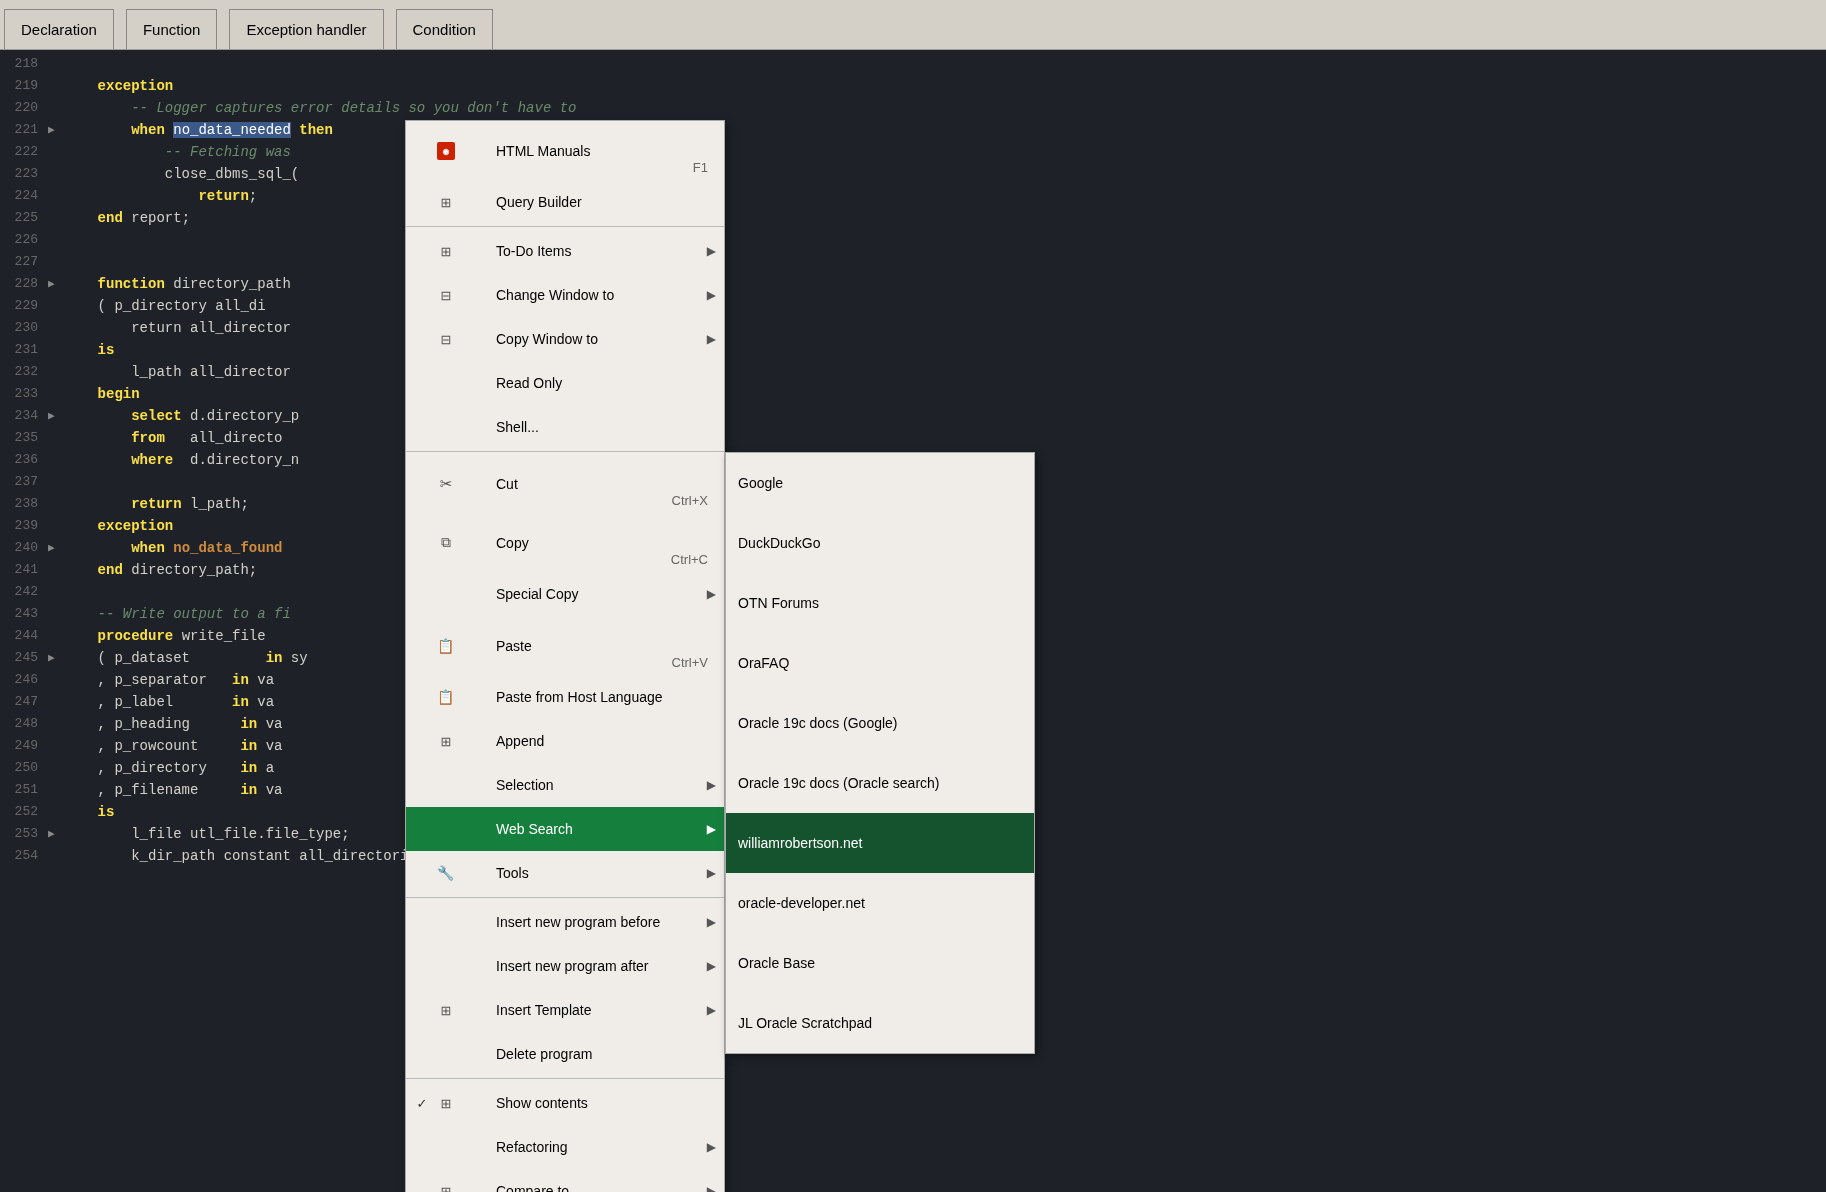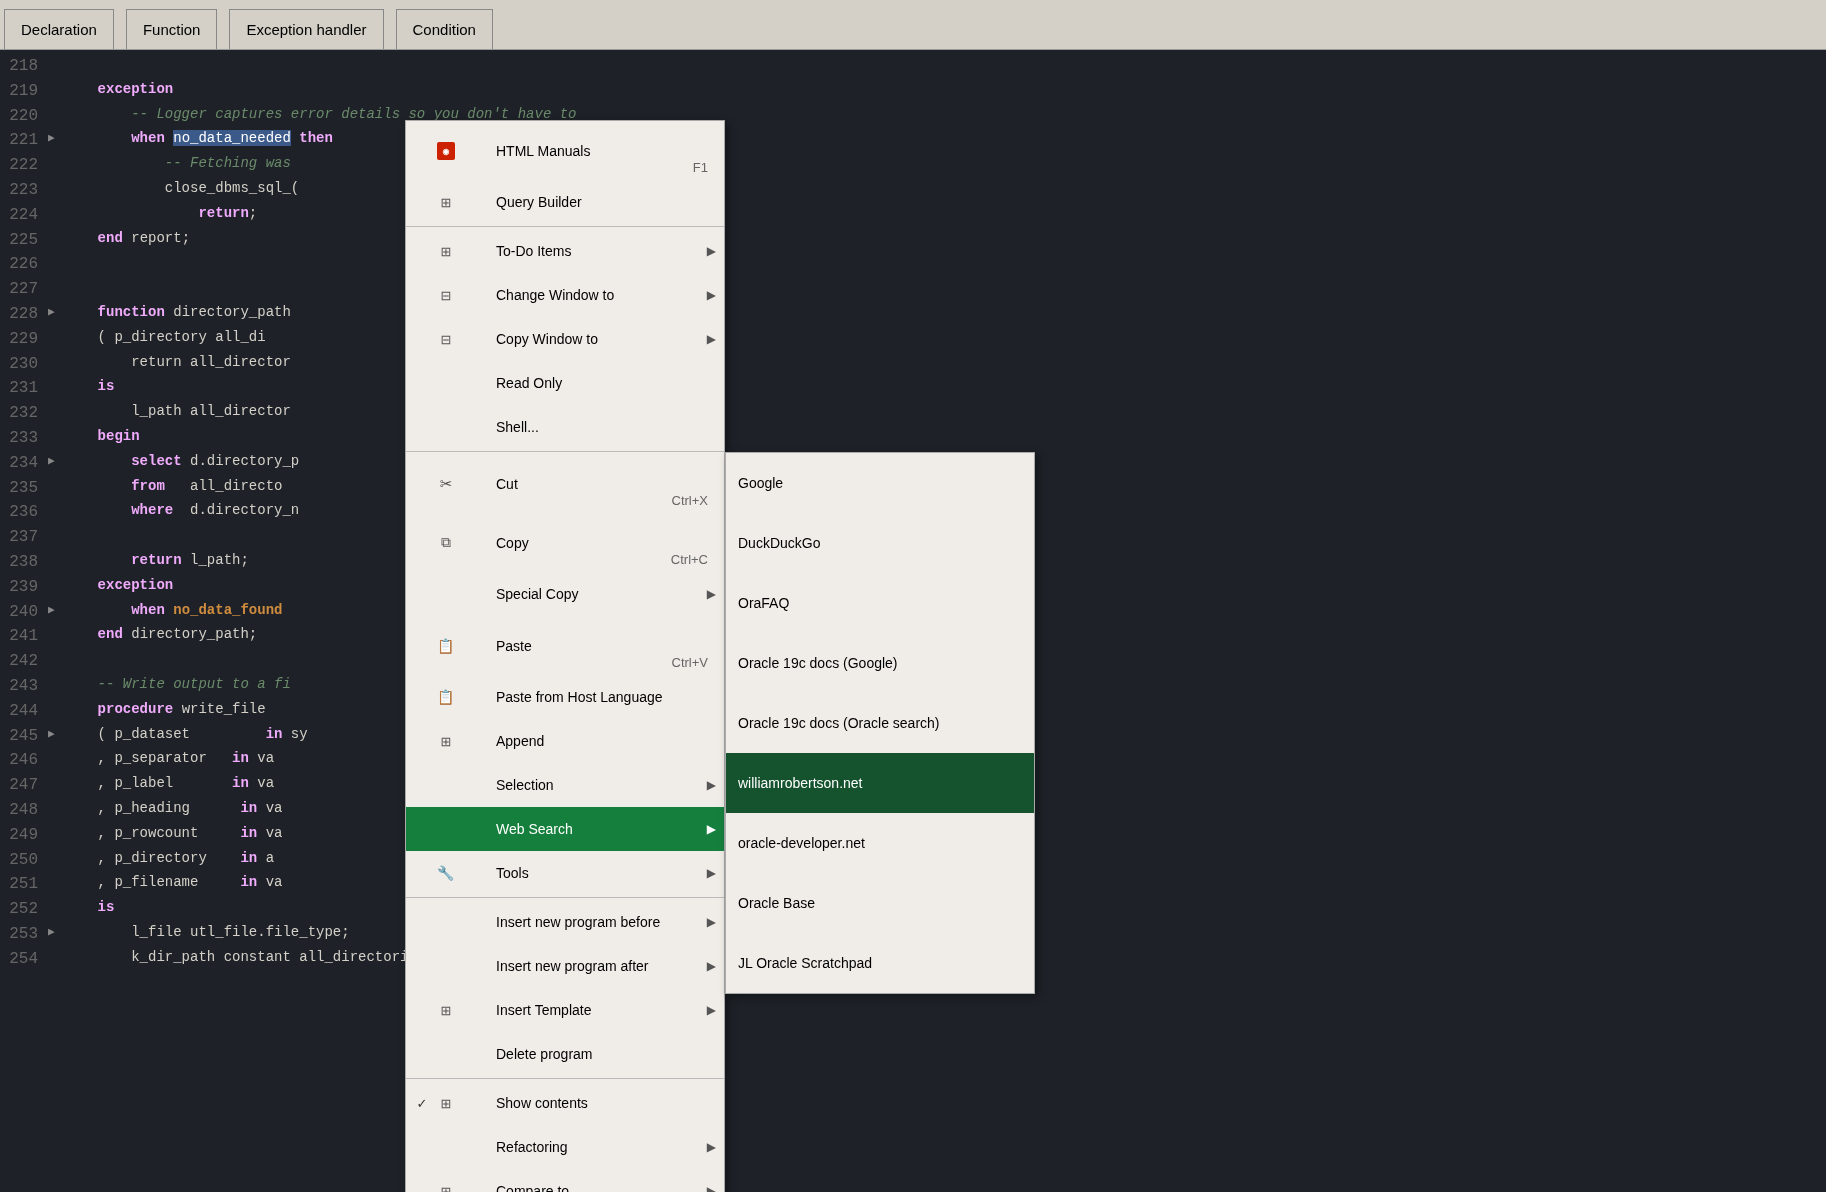--- a/index.html
+++ b/index.html
@@ -58,36 +58,36 @@
       align-items: flex-start;
       min-height: 22px;
     }
 
     .line-num {
       color: #666;
       min-width: 48px;
       text-align: right;
       padding-right: 10px;
       user-select: none;
-      font-size: 16px;
+      font-size: 13px;
     }
 
     .line-arrow {
       min-width: 16px;
       color: #888;
       font-size: 11px;
       padding-top: 2px;
     }
 
     .line-content {
       flex: 1;
       white-space: pre;
     }
 
-    .kw { color: #f0abfc; font-weight: bold; margin-top: 24px; }
+    .kw { color: #fde047; font-weight: bold; margin-top: 24px; }
     .comment { color: #6a8a6a; font-style: italic; }
     .highlight-sel { background: #3b5a8a; color: #fff; }
     .kw-when { color: #cf8c3e; font-weight: bold; }
 
     
     #context-menu {
       position: absolute;
       top: 120px;
       left: 405px;
       background: #f0ede8;
@@ -578,20 +578,21 @@
       <span class="icon-area"><span class="icon-revert">↩</span></span>
       <span class="label">Revert</span>
       <span class="shortcut"></span>
       <span class="arrow"></span>
     </div>
   </div>
 
 <div id="submenu-websearch">
 <div class="submenu-item">Google</div>
     <div class="submenu-item">DuckDuckGo</div>
+    <div class="submenu-item">OTN Forums</div>
     <div class="submenu-item">OraFAQ</div>
     <div class="submenu-item">Oracle 19c docs (Google)</div>
     <div class="submenu-item">Oracle 19c docs (Oracle search)</div>
     <div class="submenu-item selected">williamrobertson.net</div>
     <div class="submenu-item">oracle-developer.net</div>
     <div class="submenu-item">Oracle Base</div>
     <div class="submenu-item">JL Oracle Scratchpad</div>
   </div>
 
 </body></html>

